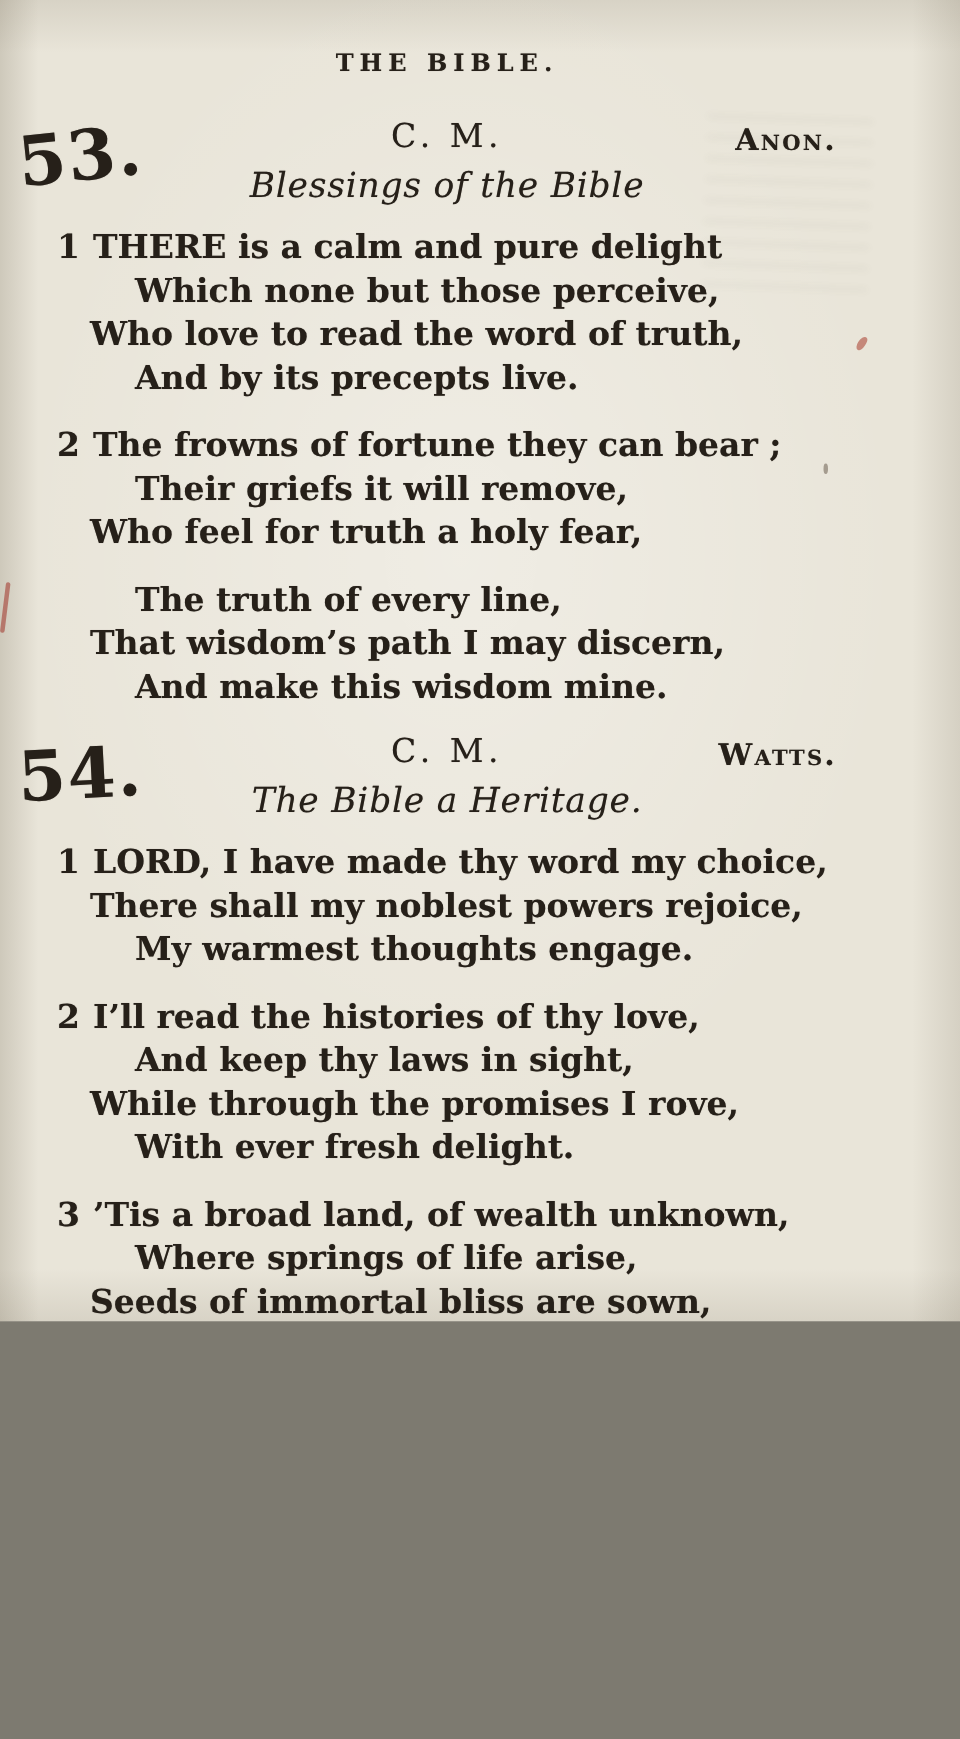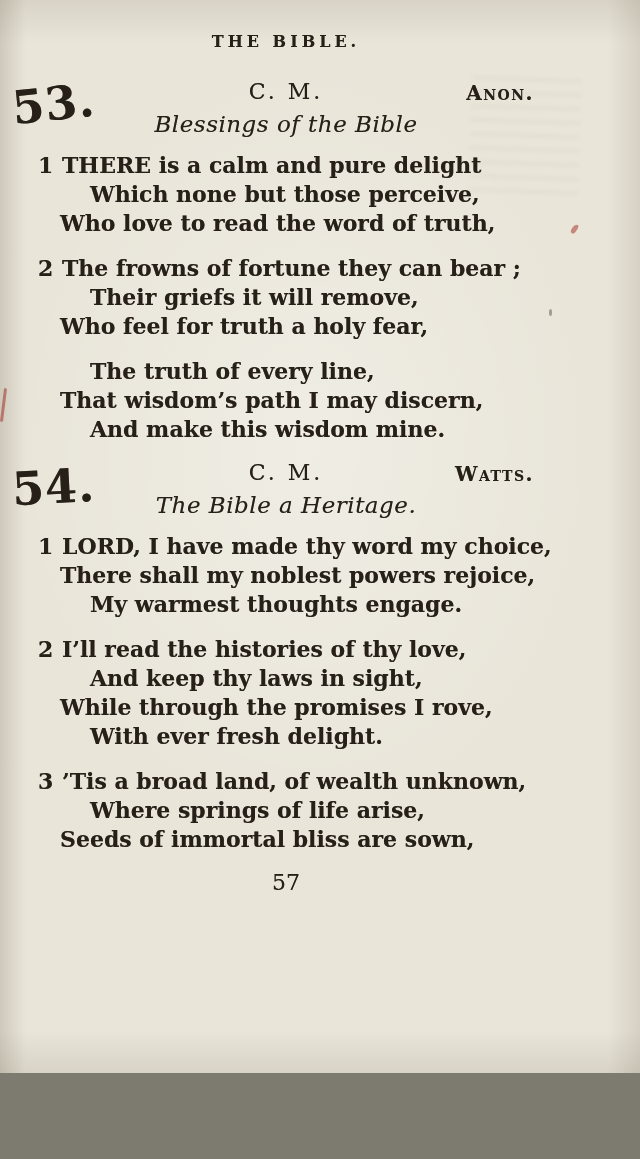--- a/index.html
+++ b/index.html
@@ -2,25 +2,25 @@
 <html><head>
 <meta charset="utf-8">
 <style>
   * { box-sizing: border-box; }
   html, body { margin: 0; padding: 0; }
   body { background: #7d7a70; }
 
   .page {
     position: relative;
     width: 640px;
-    height: 1073px;
+    height: 881px;
     overflow: hidden;
     font-family: "DejaVu Serif", "Liberation Serif", serif;
     color: #262019;
-    padding: 32px 106px 0 38px;
+    padding: 32px 82px 0 38px;
     background:
       radial-gradient(ellipse 420px 560px at 48% 42%, rgba(255,255,255,0.30), rgba(255,255,255,0) 70%),
       linear-gradient(to right, rgba(110,100,80,0.22), rgba(0,0,0,0) 4%, rgba(0,0,0,0) 95%, rgba(110,100,80,0.16)),
       linear-gradient(to bottom, rgba(110,100,80,0.14), rgba(0,0,0,0) 4%, rgba(0,0,0,0) 96%, rgba(110,100,80,0.14)),
       #e9e5d9;
     text-shadow: 0 0 0.5px rgba(40,32,24,0.45);
   }
 
   .running-header {
     text-align: center;
@@ -99,20 +99,21 @@
         <span class="author">Anon.</span>
       </div>
       <div class="hymn-title">Blessings of the Bible</div>
     </div>
     <div class="verses">
 
       <div class="verse">
         <div class="line l0"><span class="vnum">1</span><span>THERE is a calm and pure delight</span></div>
         <div class="line l1">Which none but those perceive,</div>
         <div class="line l2">Who love to read the word of truth,</div>
+        <div class="line l3">And by its precepts live.</div>
       </div>
 
       <div class="verse">
         <div class="line l0"><span class="vnum">2</span><span>The frowns of fortune they can bear ;</span></div>
         <div class="line l1">Their griefs it will remove,</div>
         <div class="line l2">Who feel for truth a holy fear,</div>
       </div>
 
       <div class="verse">
         <div class="line l1">The truth of every line,</div>

